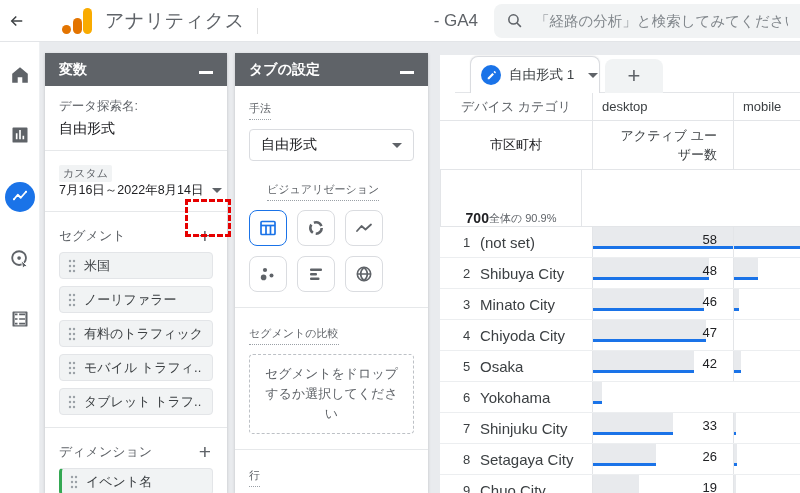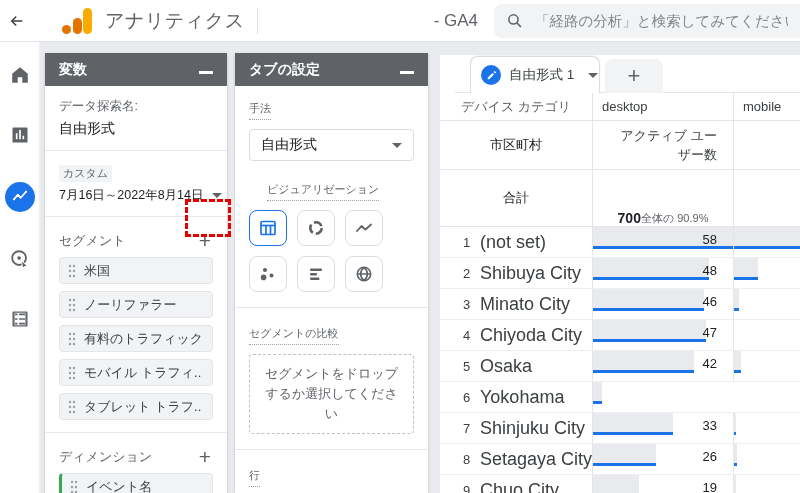--- a/index.html
+++ b/index.html
@@ -35,21 +35,21 @@
   .panel { position:absolute; top:53px; bottom:0; background:#fff; box-shadow:0 1px 3px rgba(0,0,0,.18); }
   .panel-vars { left:45px; width:182px; }
   .panel-tabset { left:235px; width:193px; }
   .panel-header { height:33px; background:#5f6368; color:#fff; font-size:14px; font-weight:bold;
                   display:flex; align-items:center; justify-content:space-between; padding:0 14px; }
   .min-btn { width:14px; height:2.5px; background:#fff; margin-top:6px; cursor:pointer; }
 
   .vp-block { padding:12px 14px; border-bottom:1px solid #e6e8ea; }
   .lbl-sm { font-size:12.5px; color:#5f6368; margin-bottom:5px; }
   .val-md { font-size:14px; color:#202124; }
-  .badge { display:inline-block; font-size:11px; color:#5f6368; background:#f1f3f4; padding:1px 4px; border-radius:2px; margin-bottom:5px; }
+  .badge { display:inline-block; font-size:11px; color:#5f6368; background:#f1f3f4; padding:1px 4px; border-radius:2px; }
   .date-row { display:flex; align-items:center; font-size:12.5px; color:#202124; white-space:nowrap; cursor:pointer; }
   .caret { width:0; height:0; border-left:5px solid transparent; border-right:5px solid transparent;
            border-top:5px solid #5f6368; margin-left:8px; flex:none; }
   .sec { padding:8px 14px 12px; border-bottom:1px solid #e6e8ea; }
   .sec:last-child { border-bottom:none; }
   .sec-head { height:32px; display:flex; align-items:center; justify-content:space-between; }
   .sec-label { font-size:13px; color:#5f6368; }
   .plus-btn { font-size:21px; color:#5f6368; line-height:20px; background:none; border:none; cursor:pointer; padding:0 2px; }
   .chips { display:flex; flex-direction:column; gap:7px; }
   .chip { height:27px; background:#f1f3f4; border:1px solid #e3e5e8; border-radius:4px;
@@ -101,21 +101,21 @@
   .hr3 { height:57px; }
   .hr3 .c1 { display:flex; align-items:center; justify-content:center; font-size:13px; color:#202124; height:56px; }
   .hr3 .c2 { display:flex; justify-content:center; align-items:flex-end;
              padding:0 16px; height:56px; }
   .total-val { font-size:14px; font-weight:bold; color:#202124; }
   .total-share { font-size:11px; color:#5f6368; margin-top:3px; }
 
   .trow { display:flex; height:31px; border-bottom:1px solid #eceef0; }
   .trow .c1 { display:flex; align-items:center; }
   .rank { width:31px; padding-left:23px; font-size:13px; color:#3c4043; flex:none; }
-  .city { font-size:18px; color:#3c4043; padding-left:9px; white-space:nowrap; }
+  .city { font-size:15px; color:#3c4043; padding-left:9px; white-space:nowrap; }
   .barcell { position:relative; }
   .bar { position:absolute; left:0; top:0; height:22px; background:#e8eaed; border-bottom:3px solid #1a73e8; }
   .dval { position:absolute; right:16px; top:0; height:25px; display:flex; align-items:center;
           font-size:13px; color:#202124; z-index:2; }
 
   
   .annotation { position:absolute; left:185px; top:199px; width:46px; height:38px;
                 border:3px dashed #e60000; z-index:20; pointer-events:none; }
 </style>
 </head>
@@ -365,21 +365,20 @@
         <div class="c1">デバイス カテゴリ</div>
         <div class="c2">desktop</div>
         <div class="c3">mobile</div>
       </div>
       <div class="hrow hr2">
         <div class="c1">市区町村</div>
         <div class="c2">アクティブ ユーザー数</div>
         <div class="c3"></div>
       </div>
       <div class="hrow hr3">
-        <div class="c1">合計</div>
         <div class="c2">
           <span class="total-val">700</span>
           <span class="total-share">全体の 90.9%</span>
         </div>
         <div class="c3"></div>
       </div>
 
       <div>
         <div class="trow">
             <div class="c1">

